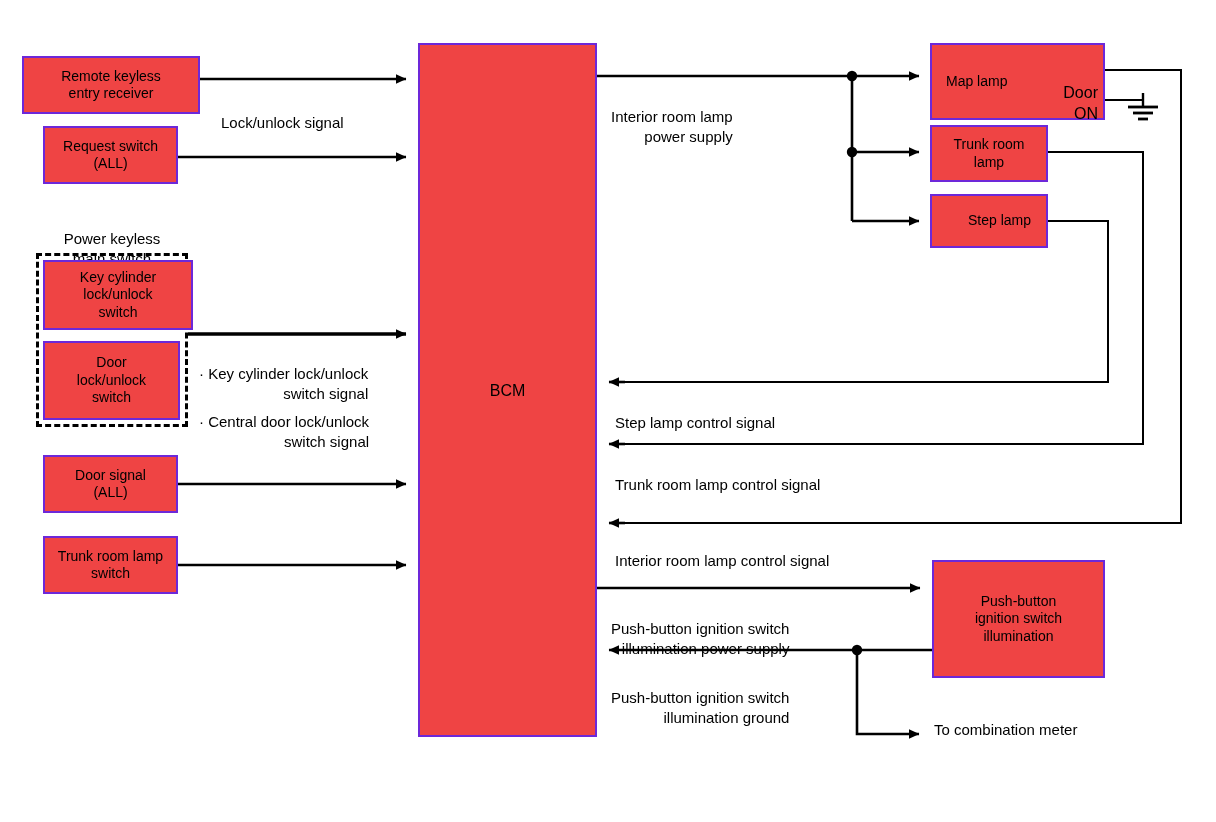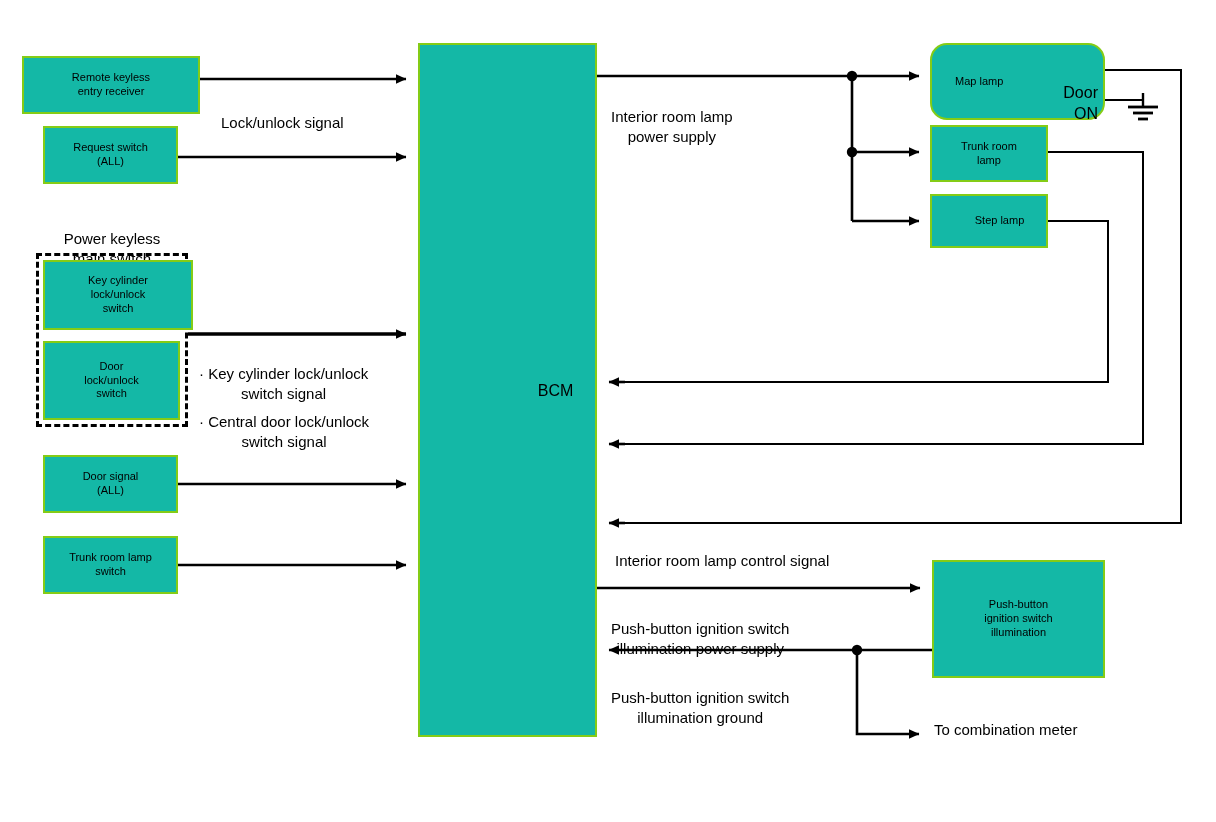--- a/index.html
+++ b/index.html
@@ -1,24 +1,24 @@
 <!DOCTYPE html>
 <html><head>
 <meta charset="utf-8">
 <style>
   html,body{margin:0;padding:0;background:#ffffff;}
   body{width:1216px;height:822px;font-family:"Liberation Sans",sans-serif;color:#000;}
   #stage{position:relative;width:1216px;height:822px;overflow:hidden;background:#fff;}
   #wires{position:absolute;left:0;top:0;width:1216px;height:822px;}
-  .box{position:absolute;box-sizing:border-box;border:2px solid #84cc16;background:#14b8a6;
+  .box{position:absolute;box-sizing:border-box;border:2px solid #6d28d9;background:#ef4444;
        display:flex;align-items:center;justify-content:center;text-align:center;
-       font-size:11px;line-height:1.25;white-space:pre-line;}
+       font-size:14px;line-height:1.25;white-space:pre-line;}
   .box.thick{border-width:2.5px;}
   .dashbox{position:absolute;box-sizing:border-box;border:3px dashed #000;background:transparent;}
-  .lbl{position:absolute;font-size:15px;line-height:1.33;white-space:pre-line;text-align:center;}
+  .lbl{position:absolute;font-size:15px;line-height:1.33;white-space:pre-line;text-align:right;}
   .lbl.ctr{text-align:center;}
   .bcm-title{position:absolute;font-size:16px;}
   .term{position:absolute;font-size:16px;line-height:1.3;text-align:right;white-space:pre-line;}
 </style>
 </head>
 <body>
 
 <div id="stage">
 
   <svg id="wires" viewBox="0 0 1216 822" width="1216" height="822" xmlns="http://www.w3.org/2000/svg">
@@ -135,50 +135,56 @@
   switch signal</span>
   </div>
 
   <div class="lbl" style="left:199px;top:392px;">
     <span>· Central door lock/unlock
   switch signal</span>
   </div>
 
   <div class="box thick" style="left:418px;top:43px;width:179px;height:694px;">
   </div>
-  <div class="bcm-title" style="left:418px;top:382px;width:179px;text-align:center;padding-left:48px;">
+  <div class="bcm-title" style="left:418px;top:382px;width:179px;text-align:center;">
     <span>BCM</span>
   </div>
 
   <div class="lbl" style="left:611px;top:87px;">
     <span>Interior room lamp
 power supply</span>
   </div>
 
-
+  <div class="lbl" style="left:615px;top:393px;">
+    <span>Step lamp control signal</span>
+  </div>
+
+  <div class="lbl" style="left:615px;top:455px;">
+    <span>Trunk room lamp control signal</span>
+  </div>
 
   <div class="lbl" style="left:615px;top:531px;">
     <span>Interior room lamp control signal</span>
   </div>
 
   <div class="lbl" style="left:611px;top:599px;">
     <span>Push-button ignition switch
 illumination power supply</span>
   </div>
 
   <div class="lbl" style="left:611px;top:668px;">
     <span>Push-button ignition switch
 illumination ground</span>
   </div>
 
   <div class="lbl" style="left:934px;top:700px;">
     <span>To combination meter</span>
   </div>
 
-  <div class="box thick" style="left:930px;top:43px;width:175px;height:77px;justify-content:flex-start;padding-left:23px;border-radius:17px;">
+  <div class="box thick" style="left:930px;top:43px;width:175px;height:77px;justify-content:flex-start;padding-left:14px;">
     <span>Map lamp</span>
   </div>
   <div class="term" style="left:1040px;top:62px;width:58px;">
     <span>Door
 ON</span>
   </div>
 
   <div class="box thick" style="left:930px;top:125px;width:118px;height:57px;">
     <span>Trunk room
 lamp</span>

